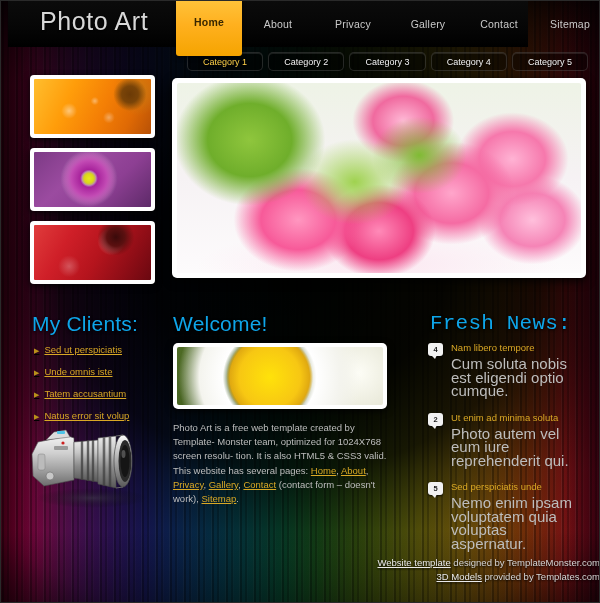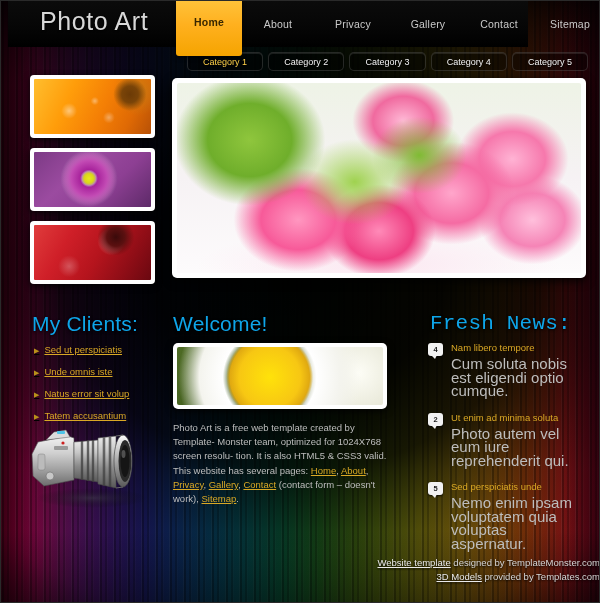--- a/index.html
+++ b/index.html
@@ -379,25 +379,25 @@
     <div class="client-li">
       <span class="arrow">▶</span>
       <span class="lbl">Sed ut perspiciatis</span>
     </div>
     <div class="client-li">
       <span class="arrow">▶</span>
       <span class="lbl">Unde omnis iste</span>
     </div>
     <div class="client-li">
       <span class="arrow">▶</span>
-      <span class="lbl">Natus error sit volup</span>
+      <span class="lbl">Tatem accusantium</span>
     </div>
     <div class="client-li">
       <span class="arrow">▶</span>
-      <span class="lbl">Tatem accusantium</span>
+      <span class="lbl">Natus error sit volup</span>
     </div>
   </div>
 
   <div id="welcome-img">
     <div class="pic"></div>
   </div>
 
   <div id="welcome-text">
     <span>Photo Art is a free web template created by Template-</span>
     <span>Monster team, optimized for 1024X768 screen resolu-</span>

